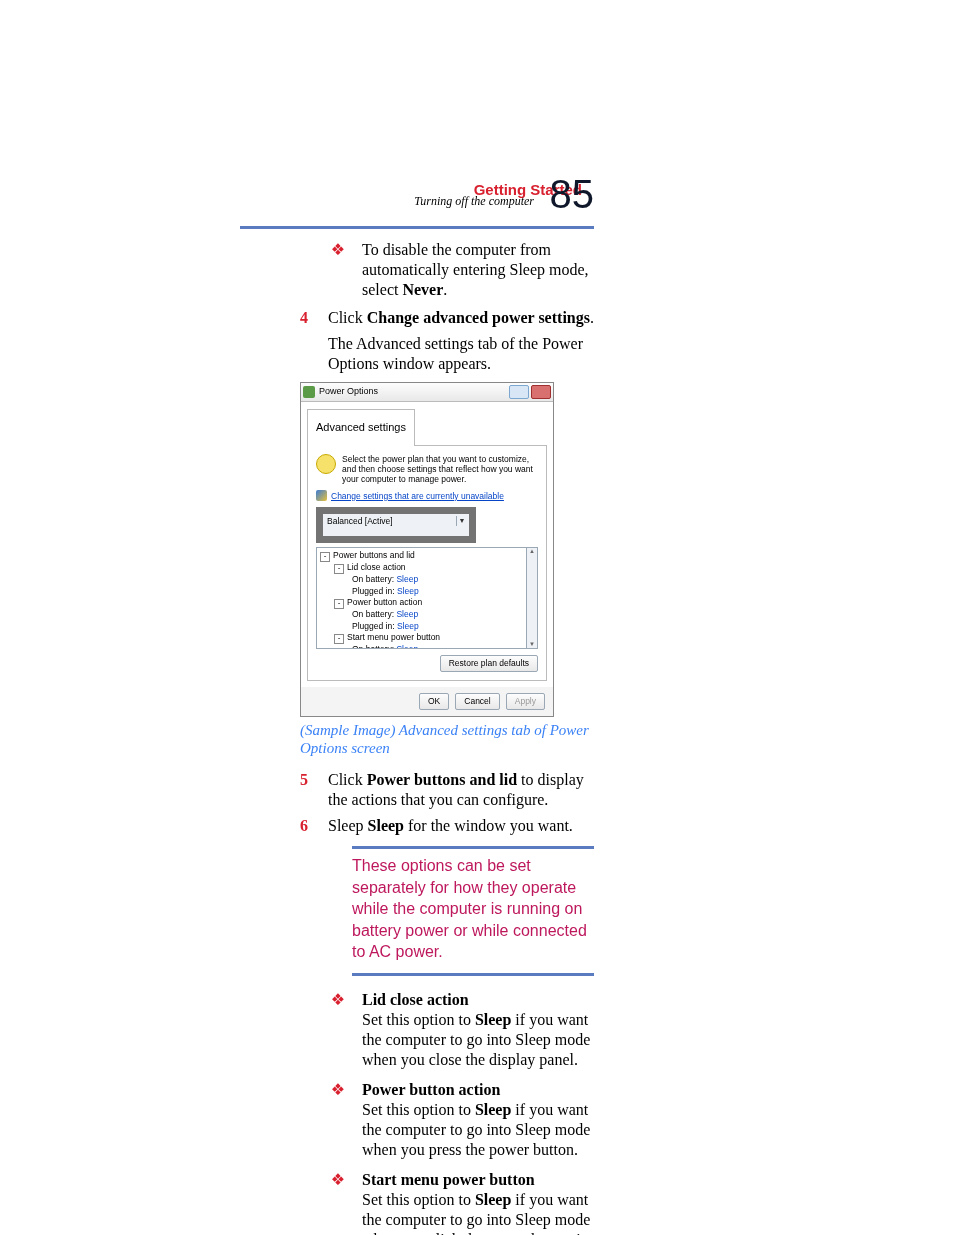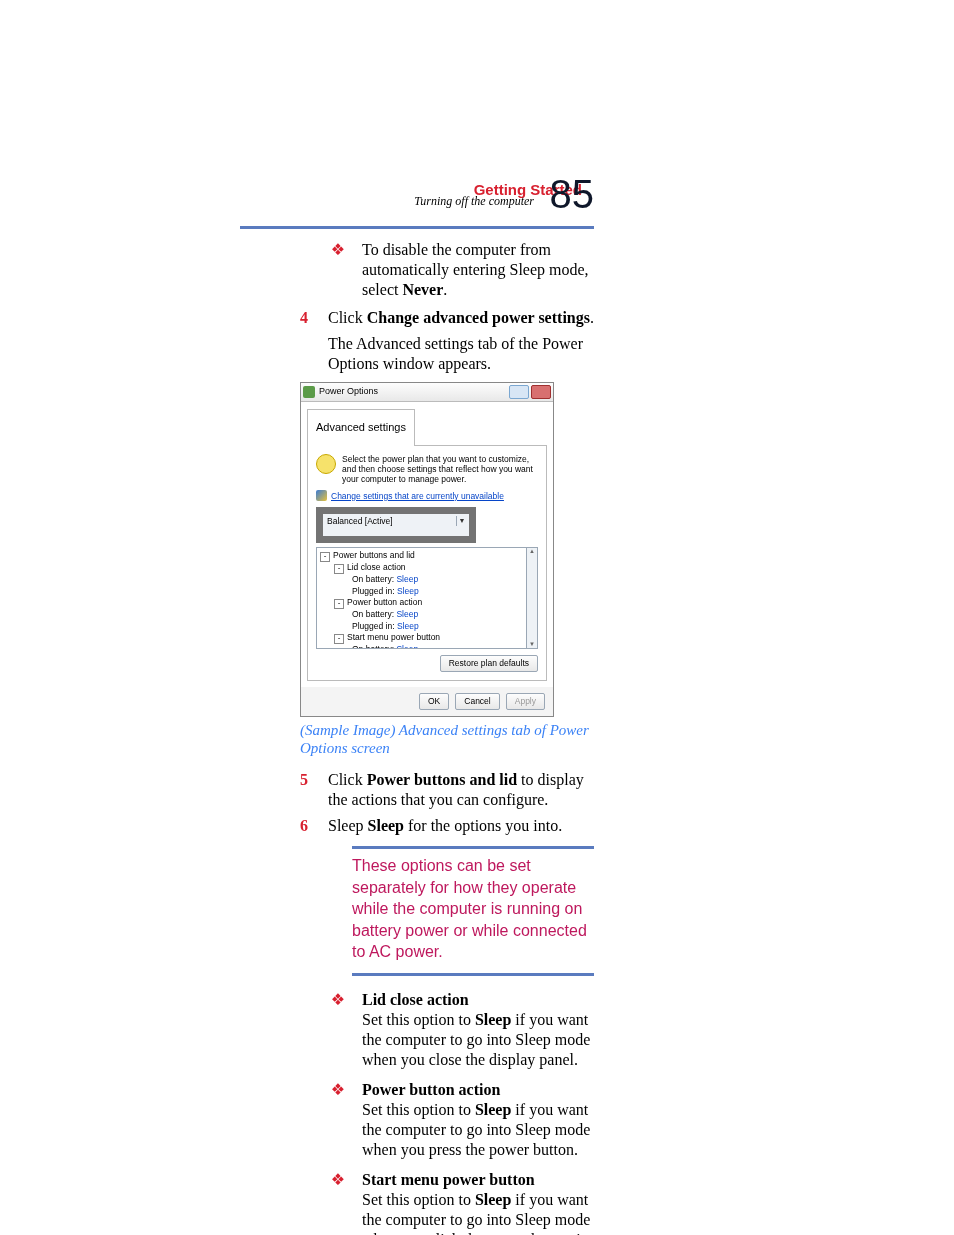--- a/index.html
+++ b/index.html
@@ -246,21 +246,21 @@
     <div class="num-row">
       <span class="num-mark">5</span>
       <span>
         <span>Click </span><b>Power buttons and lid</b><span> to display the actions that you can configure.</span>
       </span>
     </div>
 
     <div class="num-row" style="margin-top:4px;">
       <span class="num-mark">6</span>
       <span>
-        <span>Sleep </span><b>Sleep</b><span> for the options you into.</span>
+        <span>Sleep </span><b>Sleep</b><span> for the window you want.</span>
       </span>
     </div>
 
     <div class="note-divider"></div>
     <div class="note-body">These options can be set separately for how they operate while the computer is running on battery power or while connected to AC power.</div>
     <div class="note-divider bottom"></div>
 
     <div class="sub-bullets" style="margin-left:28px;">
 
       <div class="sub-bullet-item">

